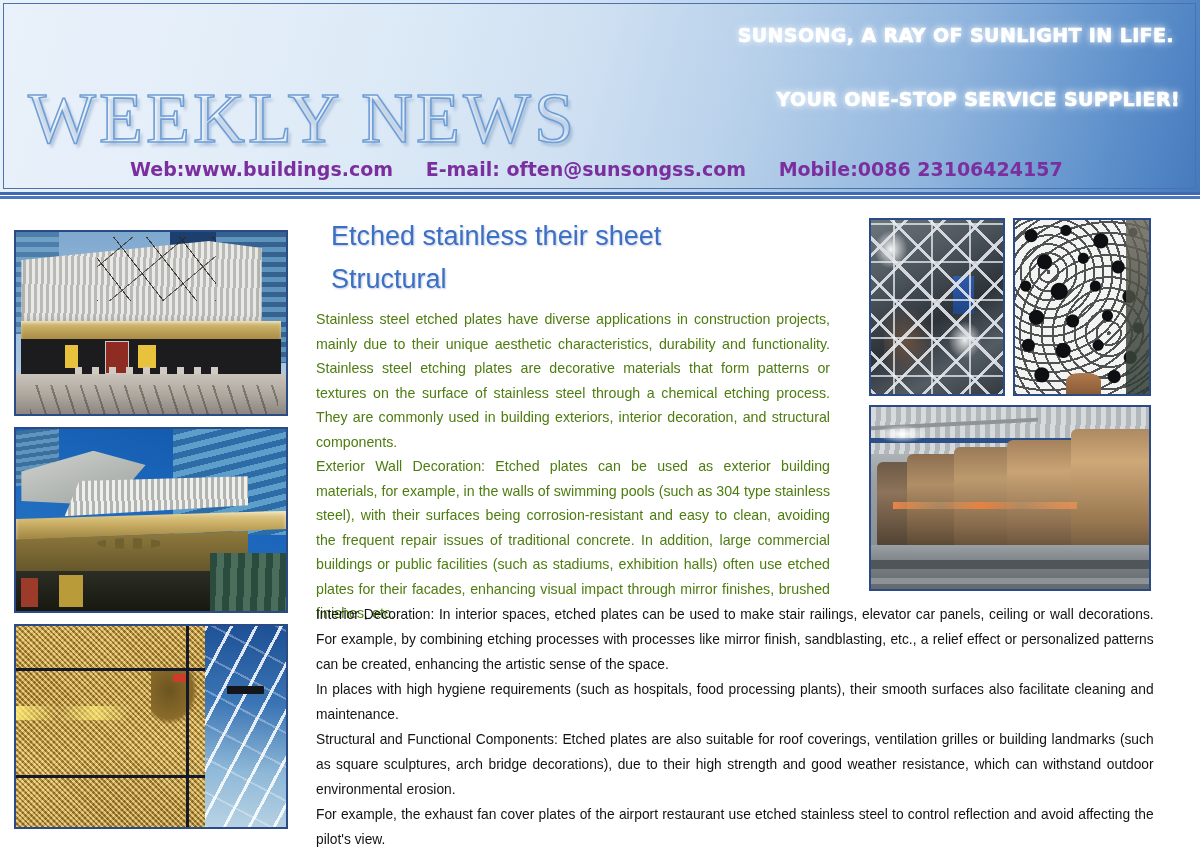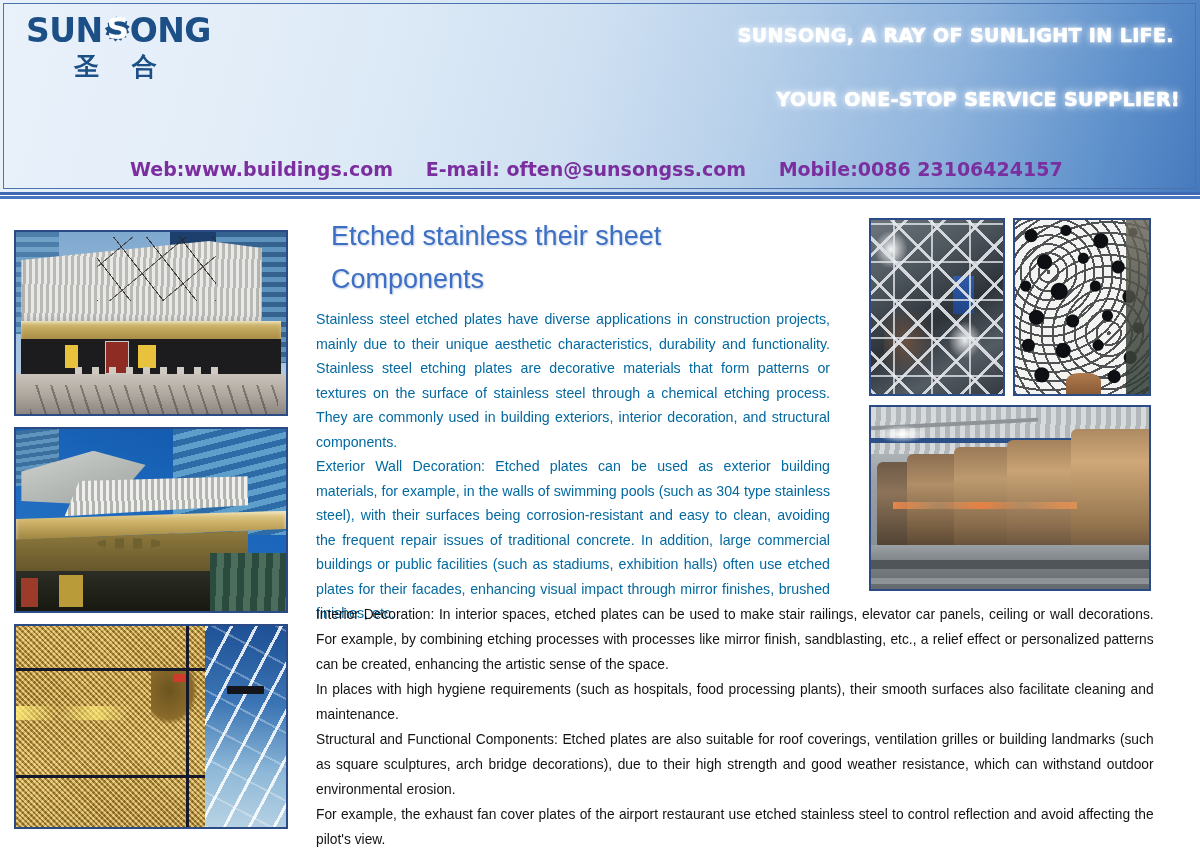--- a/index.html
+++ b/index.html
@@ -293,55 +293,43 @@
   
   .title{
     position:absolute;left:331px;top:16px;width:500px;
     font-family:"Liberation Sans", sans-serif;
     font-size:27px;color:#3d6fc4;line-height:1.6;
     text-shadow:1px 1px 2px rgba(160,180,210,.7);
   }
   .col-text{
     position:absolute;left:316px;top:108px;width:514px;
     font-family:"Liberation Sans", sans-serif;
-    font-size:14.2px;line-height:24.5px;color:#0369a1;
+    font-size:14.2px;line-height:24.5px;color:#4d7c0f;
     text-align:justify;
   }
   .col-text p{margin:0;}
 
   .wide-text{
     position:absolute;left:316px;top:403px;width:868px;
     font-family:"Liberation Sans", sans-serif;
     font-size:14.3px;line-height:25px;color:#111214;
     text-align:justify;
     transform:scaleX(0.965);
     transform-origin:left top;
   }
   .wide-text p{margin:0;}
 </style>
 </head>
 <body>
 
 <div class="header">
   <div class="header-inner-frame"></div>
 
-  <div class="logo">
-    <div class="logo-word">
-      <span class="seg">SUN</span>
-      <span class="logo-sun">
-        <svg width="27" height="32" viewBox="0 0 27 32" aria-hidden="true">
-          <path d="M13.5 1.5 L16 4.2 L19.4 2.6 L20.5 6.2 L24.2 6 L23.6 9.7 L26.8 11.4 L24.4 14.2 L26.3 17.4 L22.9 18.9 L23.2 22.6 L19.5 22.4 L18.1 25.8 L15 24.0 L12.3 26.4 L10.1 23.4 L6.5 24.3 L6.0 20.6 L2.5 19.5 L4.1 16.2 L1.9 13.3 L5.1 11.4 L4.7 7.7 L8.4 7.7 L9.7 4.2 Z" fill="#1b4f86"></path>
-        </svg>
-        <span style="position:absolute;left:4px;top:-1px;color:#fff;font-size:31px;font-weight:bold;font-family:'DejaVu Sans',sans-serif;">S</span>
-      </span>
-      <span class="seg">ONG</span>
-    </div>
-    <div class="logo-cn">圣 合</div>
-  </div>
-
+
+  <div class="weekly">WEEKLY NEWS</div>
 
   <div class="slogan-wrap" id="slogan1">
     <div class="slogan">SUNSONG, A RAY OF SUNLIGHT IN LIFE.</div>
     <div class="slogan-mirror">SUNSONG, A RAY OF SUNLIGHT IN LIFE.</div>
   </div>
 
   <div class="slogan-wrap" id="slogan2">
     <div class="slogan">YOUR ONE-STOP SERVICE SUPPLIER!</div>
     <div class="slogan-mirror">YOUR ONE-STOP SERVICE SUPPLIER!</div>
   </div>
@@ -444,21 +432,21 @@
       <div class="co-coil coil5"></div>
       <div class="co-spark"></div>
       <div class="co-rail"></div>
       <div class="co-rail2"></div>
       <div class="co-rail3"></div>
     </div>
   </div>
 
   <div class="title">
     <div>Etched stainless their sheet</div>
-    <div>Components</div>
+    <div>Structural</div>
   </div>
 
   <div class="col-text">
     <p>Stainless steel etched plates have diverse applications in construction projects, mainly due to their unique aesthetic characteristics, durability and functionality. Stainless steel etching plates are decorative materials that form patterns or textures on the surface of stainless steel through a chemical etching process. They are commonly used in building exteriors, interior decoration, and structural components.</p>
     <p>Exterior Wall Decoration: Etched plates can be used as exterior building materials, for example, in the walls of swimming pools (such as 304 type stainless steel), with their surfaces being corrosion-resistant and easy to clean, avoiding the frequent repair issues of traditional concrete. In addition, large commercial buildings or public facilities (such as stadiums, exhibition halls) often use etched plates for their facades, enhancing visual impact through mirror finishes, brushed finishes, etc.</p>
   </div>
 
   <div class="wide-text">
     <p>Interior Decoration: In interior spaces, etched plates can be used to make stair railings, elevator car panels, ceiling or wall decorations. For example, by combining etching processes with processes like mirror finish, sandblasting, etc., a relief effect or personalized patterns can be created, enhancing the artistic sense of the space.</p>
     <p>In places with high hygiene requirements (such as hospitals, food processing plants), their smooth surfaces also facilitate cleaning and maintenance.</p>

